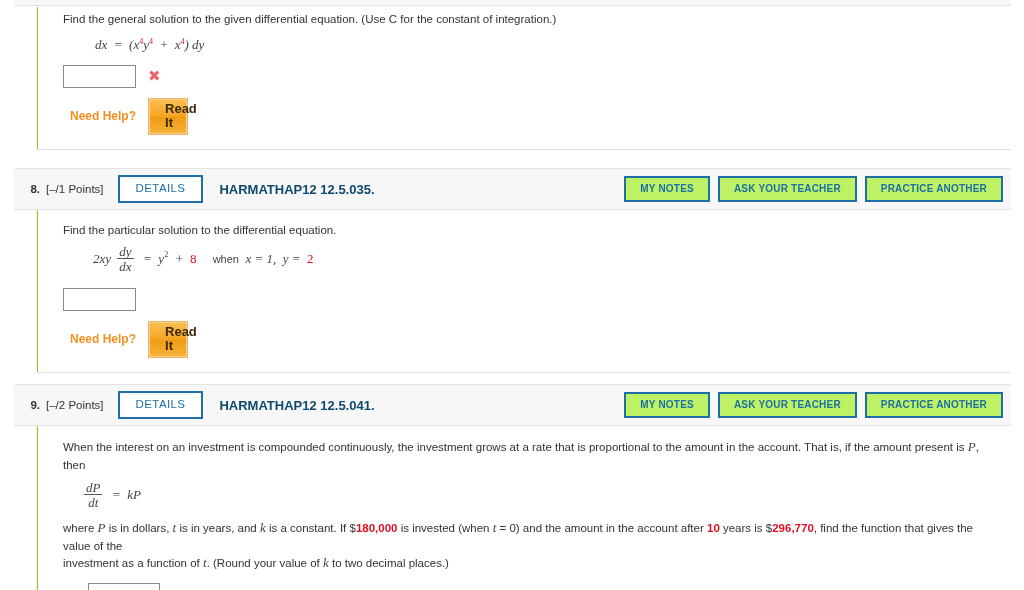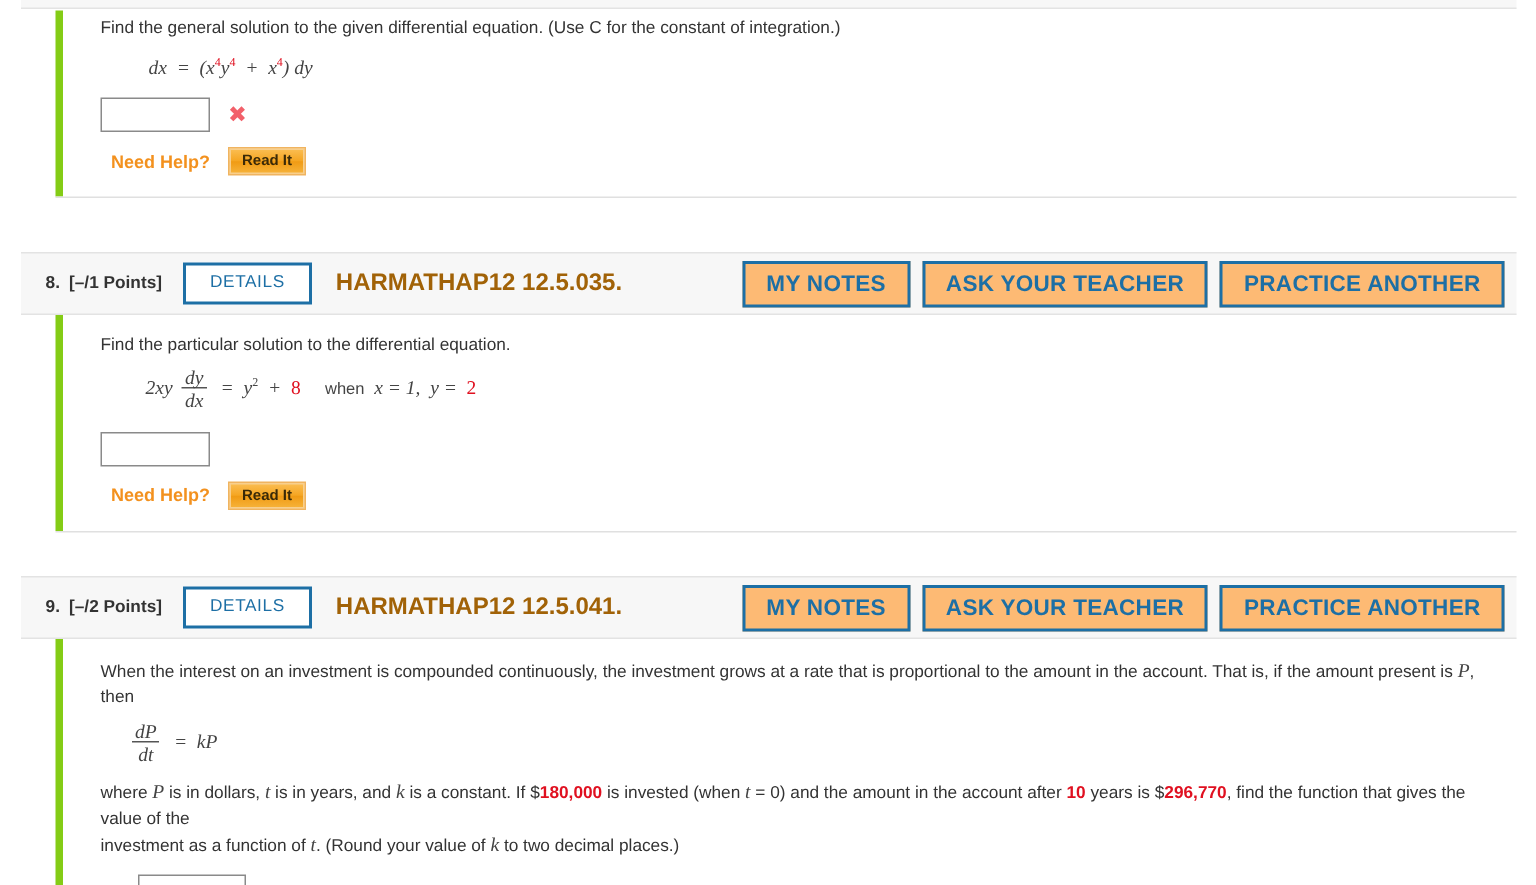--- a/index.html
+++ b/index.html
@@ -41,68 +41,68 @@
     font-size: 11.5px;
     font-weight: bold;
     color: #333;
     width: 20px;
     text-align: right;
     margin-right: 6px;
   }
 
   .prob-points {
     font-size: 11.5px;
-    font-weight: bold;
+    font-weight: normal;
     color: #333;
     white-space: nowrap;
     margin-right: 14px;
   }
 
   .details-btn {
     border: 2px solid #1d6fa5;
     background: #ffffff;
     color: #1d6fa5;
     font-size: 11.5px;
     font-weight: normal;
     letter-spacing: .4px;
     padding: 6px 16px;
     line-height: 1;
     cursor: pointer;
     font-family: "Liberation Sans", sans-serif;
   }
 
   .prob-code {
-    font-size: 16px;
-    font-weight: bold;
-    color: #a16207;
+    font-size: 13px;
+    font-weight: bold;
+    color: #0c4a6e;
     margin-left: 16px;
     white-space: nowrap;
   }
 
   .header-spacer { flex: 1; }
 
   .hdr-btns { display: flex; gap: 8px; }
 
   .hdr-btn {
     border: 2px solid #1d6fa5;
-    background: #fdba74;
+    background: #bef264;
     color: #1d6fa5;
-    font-size: 15px;
+    font-size: 10px;
     font-weight: bold;
     letter-spacing: .2px;
     padding: 6px 14px;
     line-height: 1;
     cursor: pointer;
     white-space: nowrap;
     font-family: "Liberation Sans", sans-serif;
   }
 
   
   .prob-body {
-    border-left: 5px solid #84cc16;
+    border-left: 1px solid #84cc16;
     margin-left: 23px;
     padding: 12px 0 14px 25px;
     background: #ffffff;
   }
 
   .q-text {
     font-size: 11.5px;
     color: #333;
     line-height: 1.45;
     max-width: 935px;
@@ -181,24 +181,24 @@
   .needhelp-label {
     color: #f3911e;
     font-weight: bold;
     font-size: 12px;
   }
 
   .readit {
     border: 1px solid #f0b460;
     background: linear-gradient(to bottom, #fbbf55 0%, #f5a623 48%, #f09b14 52%, #f7b43c 100%);
     color: #3a2a08;
-    font-size: 10px;
-    font-weight: bold;
-    padding: 3px 3px;
-    width: 52px;
+    font-size: 13px;
+    font-weight: bold;
+    padding: 3px 16px;
+    width: 40px;
     text-align: center;
     line-height: 1.1;
     cursor: pointer;
     box-shadow: inset 0 0 0 1px #f8cf8d;
     font-family: "Liberation Sans", sans-serif;
   }
 
   .prob-bottom-rule {
     border-bottom: 1px solid #e0e0e0;
     margin-left: 23px;

